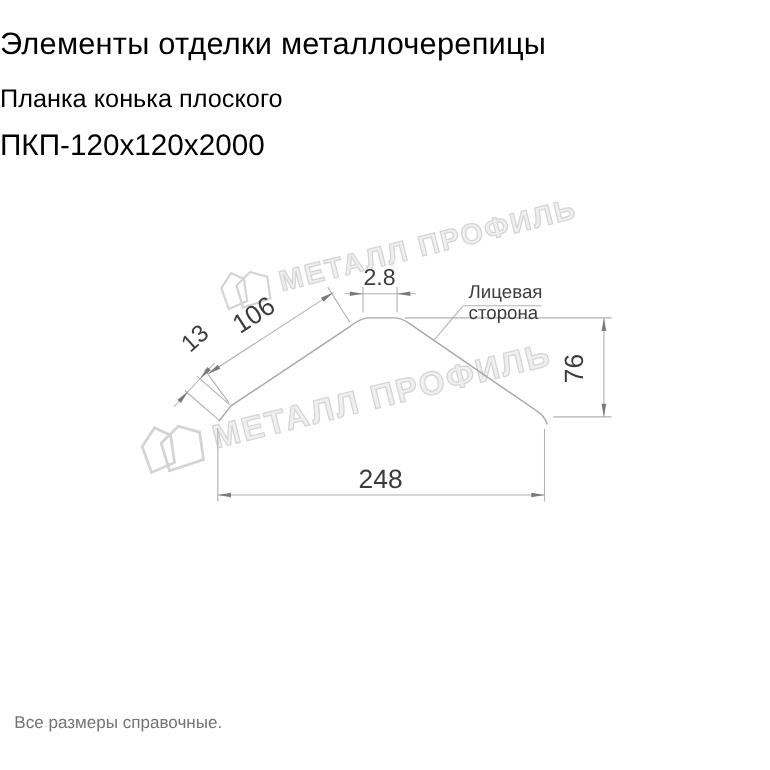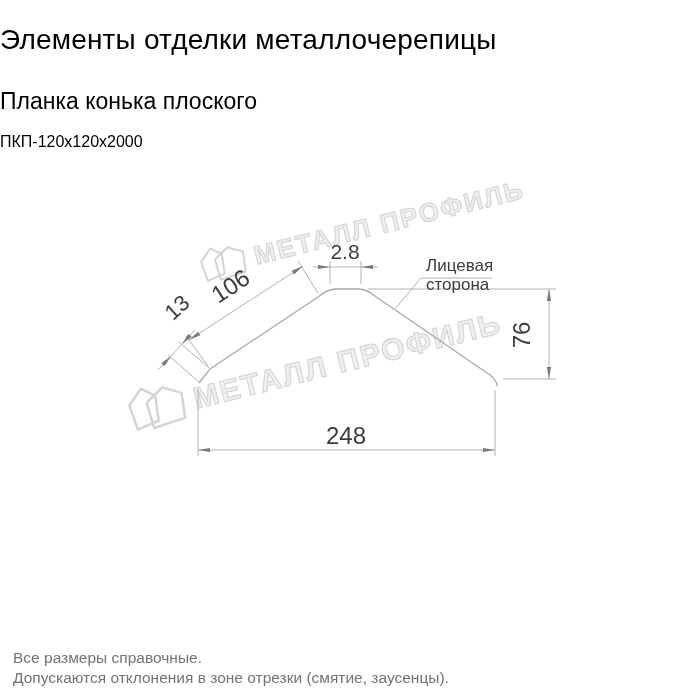--- a/index.html
+++ b/index.html
@@ -2,22 +2,22 @@
 <html><head>
 <meta charset="utf-8">
 <style>
   html,body{margin:0;padding:0;}
   body{
     width:700px;height:700px;position:relative;background:#ffffff;overflow:hidden;
     font-family:"Liberation Sans","DejaVu Sans",sans-serif;
   }
   .page{position:absolute;inset:0;width:700px;height:700px;}
   .main-title{position:absolute;left:0;top:24px;width:700px;font-size:28px;font-weight:400;letter-spacing:.2px;}
-  .sub-title{position:absolute;left:0;top:88px;width:700px;font-size:23px;font-weight:400;}
-  .model-title{position:absolute;left:0;top:117px;width:700px;font-size:16px;font-weight:400;margin-top:16px;}
+  .sub-title{position:absolute;left:0;top:76px;width:700px;font-size:23px;font-weight:400;}
+  .model-title{position:absolute;left:0;top:117px;width:700px;font-size:27px;font-weight:400;}
   .footer{position:absolute;left:13px;color:#737373;font-size:15.5px;white-space:nowrap;}
   .footer.line1{top:649px;}
   .footer.line2{top:669px;}
   .watermark{
     position:absolute;display:flex;align-items:center;gap:8px;
     transform-origin:left center;transform:rotate(-14deg);
     color:#efefef;-webkit-text-stroke:1.1px #d4d4d4;
     font-weight:bold;white-space:nowrap;letter-spacing:2px;
     pointer-events:none;user-select:none;
   }
@@ -103,15 +103,14 @@
       <text class="dimtext" transform="translate(530,335) rotate(-90)" font-size="24" text-anchor="middle">76</text>
       <text class="dimtext" x="345" y="259" font-size="21" text-anchor="middle">2.8</text>
       <text class="dimtext" transform="translate(235,293) rotate(-33)" font-size="24" text-anchor="middle">106</text>
       <text class="dimtext" transform="translate(182,313) rotate(-42)" font-size="22" text-anchor="middle">13</text>
       <text class="dimtext" x="426" y="271" font-size="17">Лицевая</text>
       <text class="dimtext" x="426" y="290" font-size="17">сторона</text>
     </g>
   </svg>
 
   <div class="footer line1">Все размеры справочные.</div>
-  <div class="footer line2">Допускаются отклонения в зоне отрезки (смятие, заусенцы).</div>
 
 </div>
 
 </body></html>

